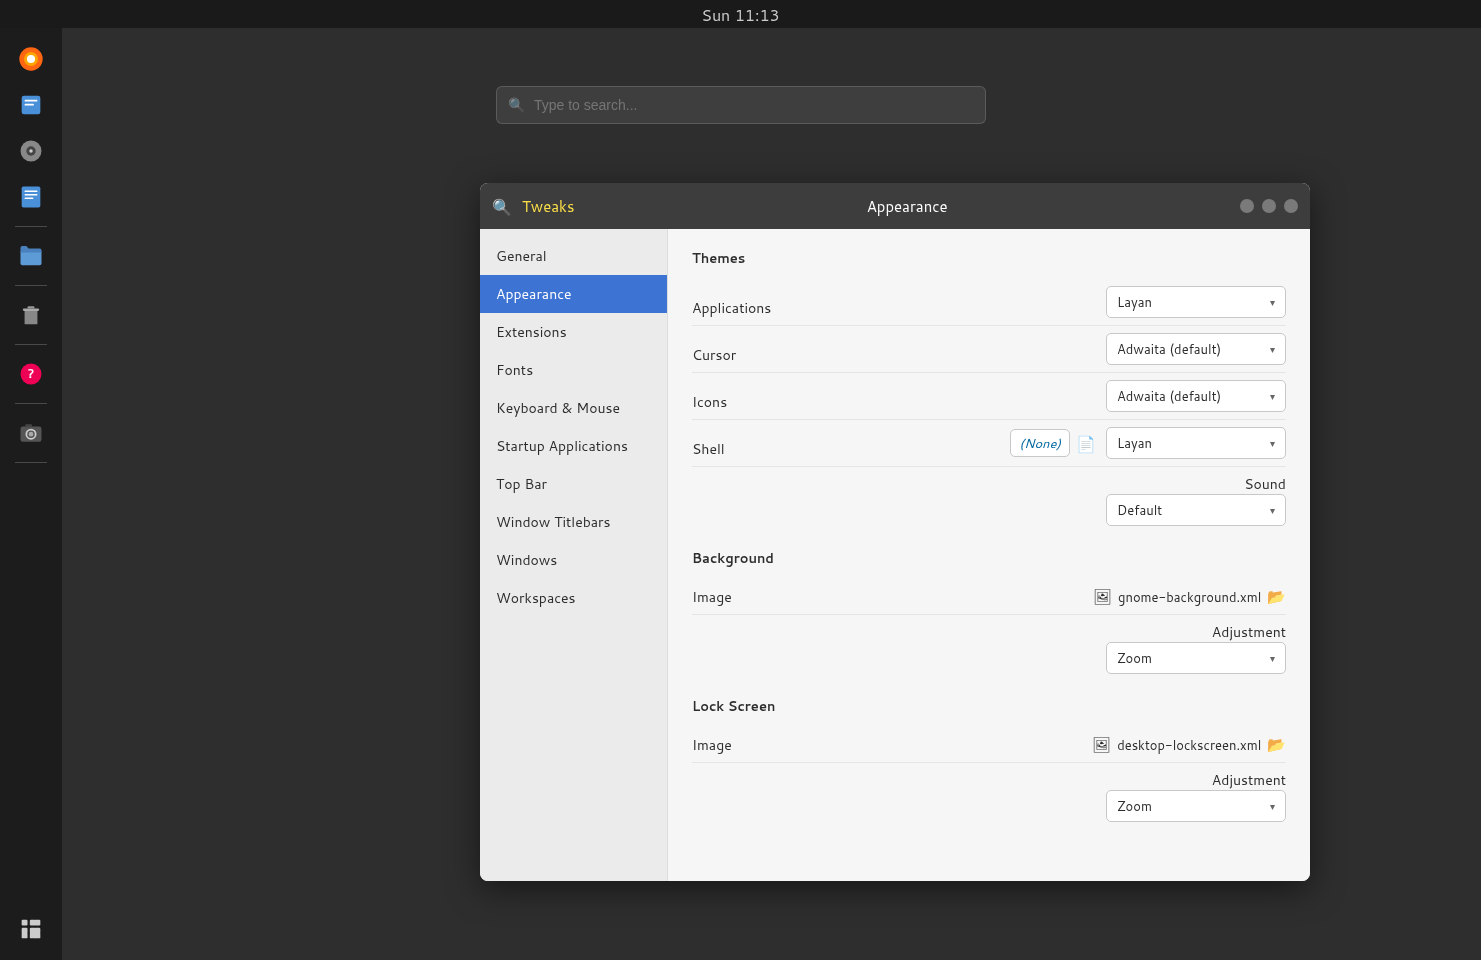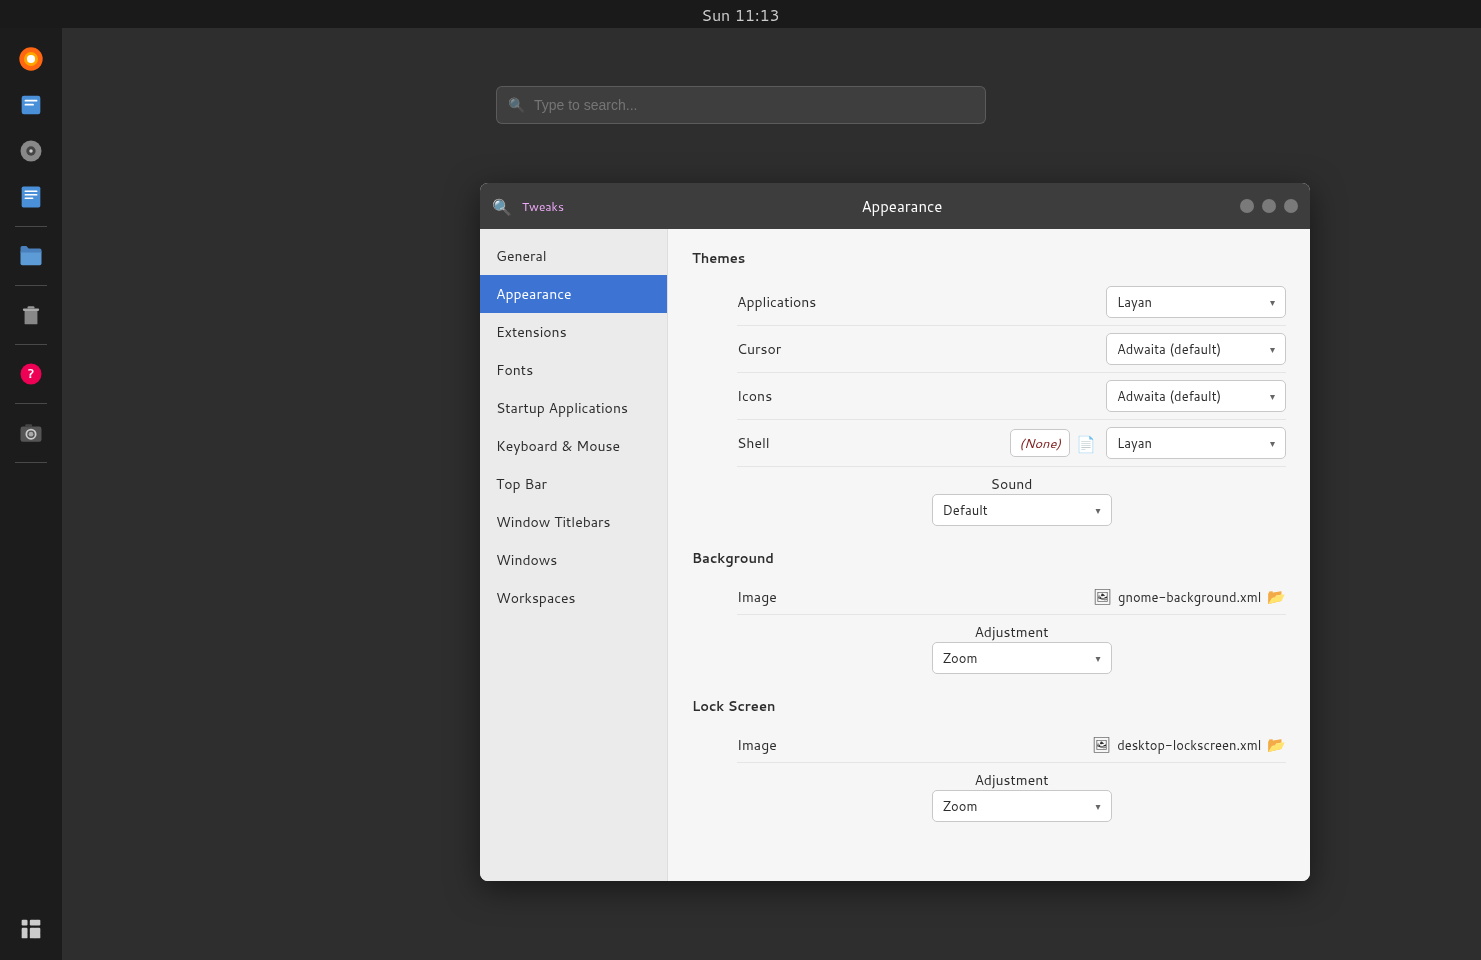--- a/index.html
+++ b/index.html
@@ -144,22 +144,22 @@
       cursor: pointer;
     }
 
     .tweaks-title-area {
       display: flex;
       align-items: center;
       gap: 10px;
     }
 
     .tweaks-app-title {
-      color: #f0abfc;
-      font-size: 12px;
+      color: #fde047;
+      font-size: 15px;
       font-weight: 500;
     }
 
     .window-section-title {
       flex: 1;
       text-align: center;
       color: #fff;
       font-size: 15px;
       font-weight: 500;
     }
@@ -206,24 +206,23 @@
       margin-bottom: 12px;
       margin-top: 8px;
     }
 
     .section-heading:first-child {
       margin-top: 0;
     }
 
     .settings-row {
       display: flex;
-      align-items: center;
+      align-items: flex-end;
       padding: 7px 0;
       border-bottom: 1px solid #e5e5e5;
-      margin-left: 45px;
     }
 
     .settings-row:last-child {
       border-bottom: none;
       flex-direction: column;
     }
 
     .settings-row-label {
       flex: 1;
       font-size: 14px;
@@ -266,21 +265,21 @@
       font-size: 13px;
       color: #2d2d2d;
     }
 
     .shell-none-badge {
       background: #fff;
       border: 1px solid #c8c8c8;
       border-radius: 5px;
       padding: 4px 8px;
       font-size: 13px;
-      color: #7f1d1d;
+      color: #0369a1;
       font-style: italic;
     }
 
     .section-block {
       margin-bottom: 16px;
     }
   </style>
 </head>
 <body>
 
@@ -407,24 +406,24 @@
         <div class="sidebar-item active">
           <span>Appearance</span>
         </div>
         <div class="sidebar-item">
           <span>Extensions</span>
         </div>
         <div class="sidebar-item">
           <span>Fonts</span>
         </div>
         <div class="sidebar-item">
+          <span>Keyboard &amp; Mouse</span>
+        </div>
+        <div class="sidebar-item">
           <span>Startup Applications</span>
-        </div>
-        <div class="sidebar-item">
-          <span>Keyboard &amp; Mouse</span>
         </div>
         <div class="sidebar-item">
           <span>Top Bar</span>
         </div>
         <div class="sidebar-item">
           <span>Window Titlebars</span>
         </div>
         <div class="sidebar-item">
           <span>Windows</span>
         </div>

